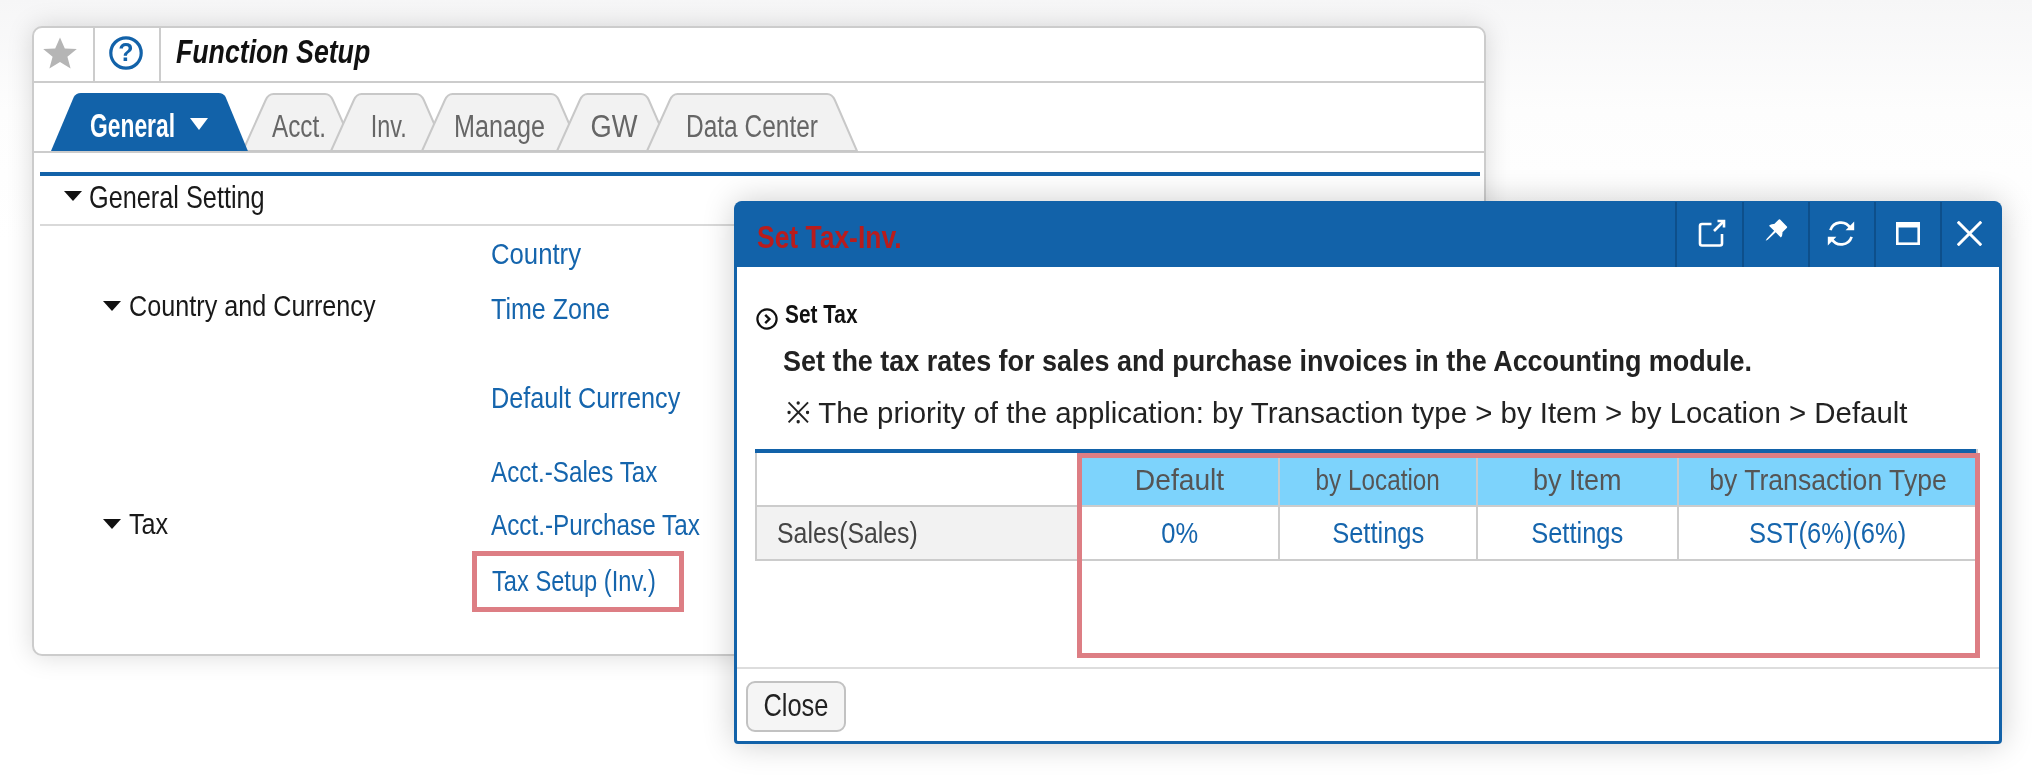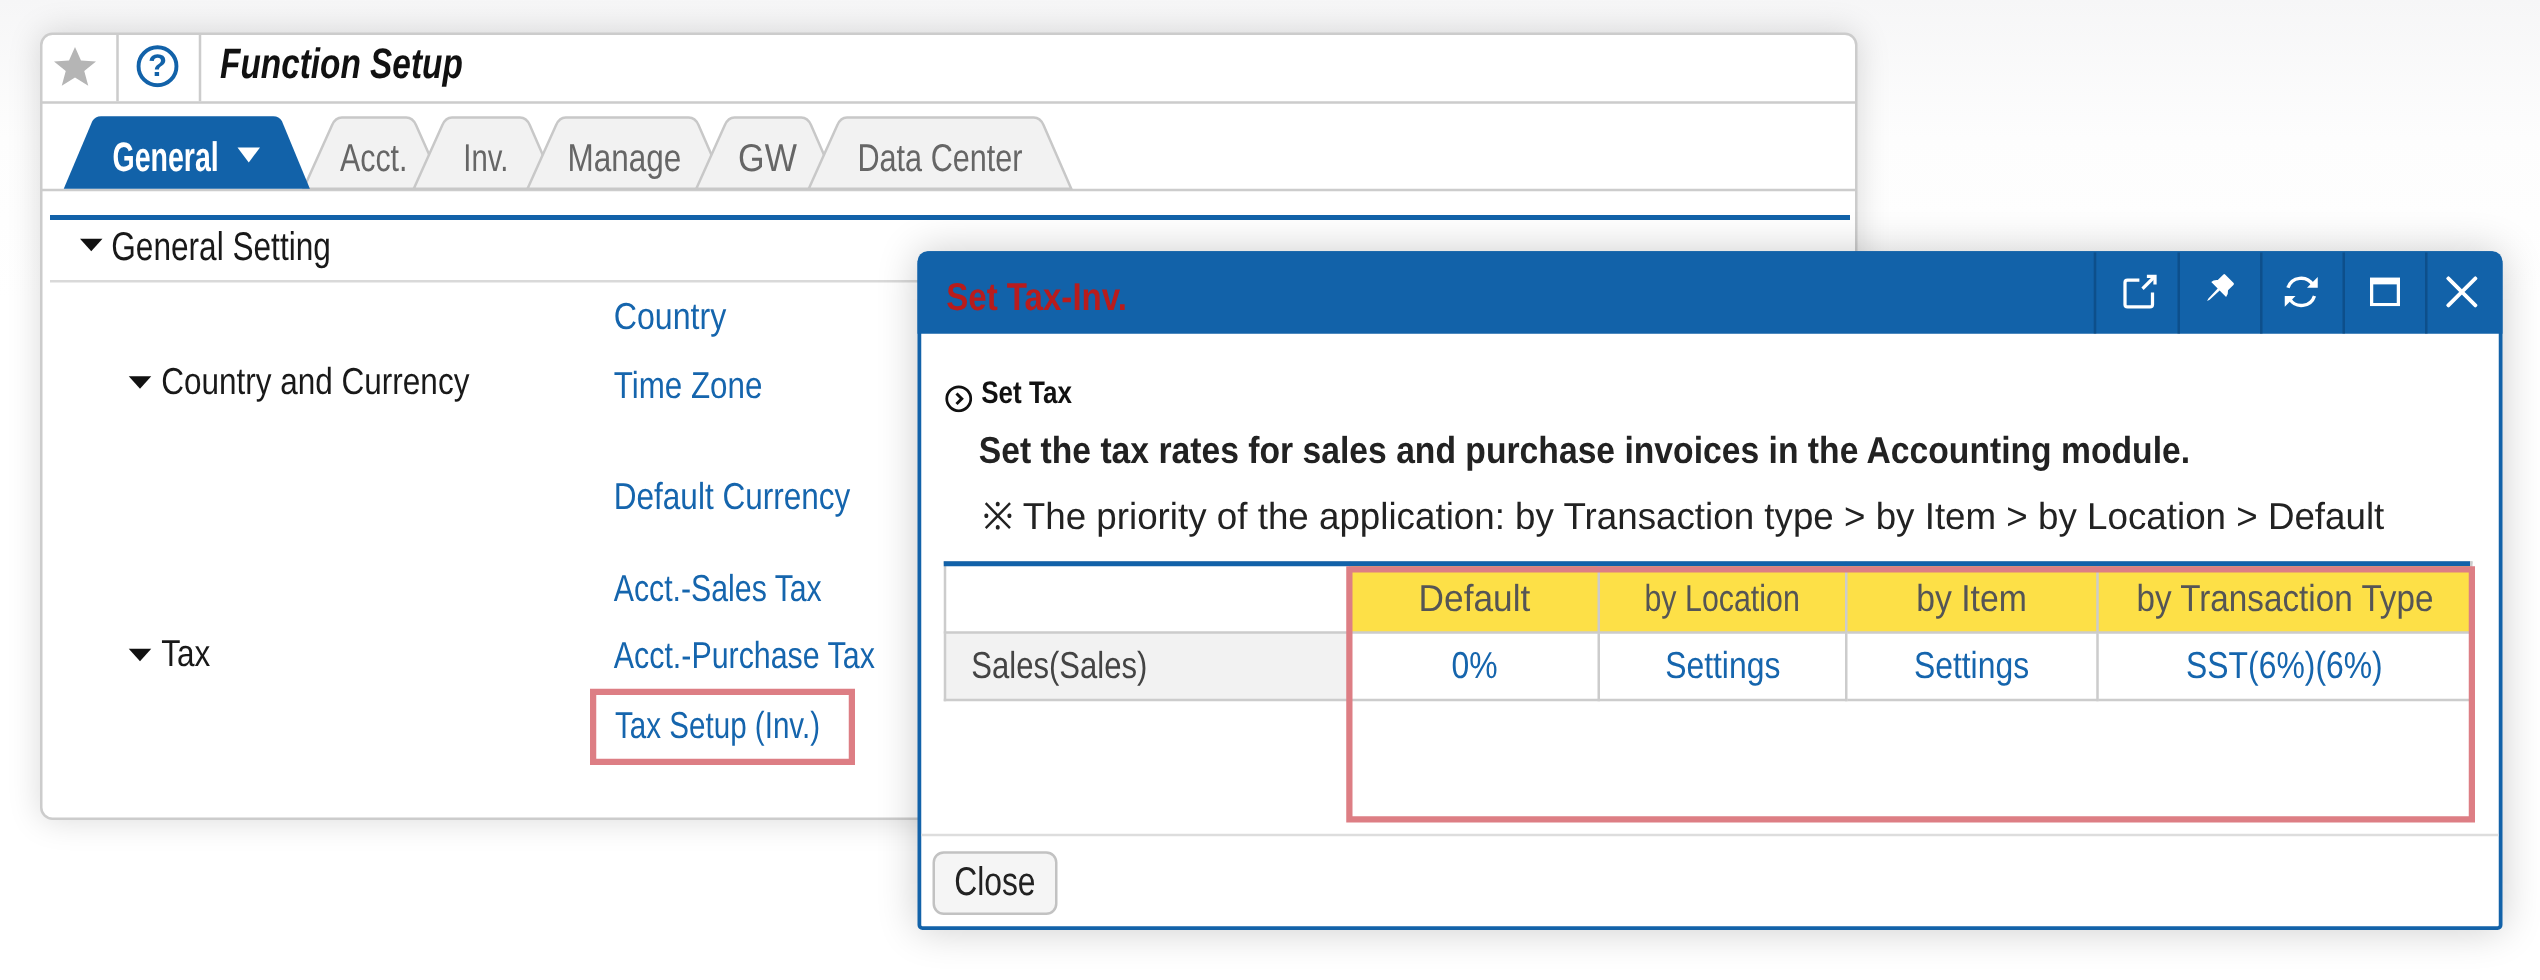--- a/index.html
+++ b/index.html
@@ -52,21 +52,21 @@
   .settax-row { left:785px; top:300px; height:38px; z-index:11; font-size:25px;
     font-weight:bold; color:#111; }
   .settax-row .t { transform:scaleX(0.833); }
   .desc { z-index:11; font-size:30px; color:#222; height:40px; }
 
   table.tx { position:absolute; left:755px; top:449px; z-index:11;
     border-collapse:collapse; table-layout:fixed; background:#fff; }
   table.tx td { border:2px solid #ccc; font-size:30px;
     text-align:center; vertical-align:middle; padding:0; }
   table.tx td .t { transform:scaleX(0.85); transform-origin:50% 50%; }
-  table.tx tr.hdr td { background:#fde047; color:#555; height:56px; padding-top:3px; }
+  table.tx tr.hdr td { background:#7dd3fc; color:#555; height:56px; padding-top:3px; }
   table.tx tr.hdr td.corner { background:#fff; }
   table.tx td.lbl { background:#f2f2f2; color:#444; text-align:left; padding-left:20px; }
   table.tx td.lbl .t { transform-origin:0 50%; transform:scaleX(0.828); }
   table.tx td.val { color:#1565ad; background:#fff; }
   .tx-topline { left:755px; top:449px; width:1221px; height:4px; background:#1262a9; z-index:12; }
   .redbox2 { left:1077px; top:453px; width:903px; height:205px;
     border:5px solid #dd7e84; z-index:13; }
 
   .mfoot-sep { left:737px; top:667px; width:1262px; height:2px; background:#ddd; z-index:11; }
   .closebtn { left:746px; top:681px; width:100px; height:51px; background:#f5f5f5;

